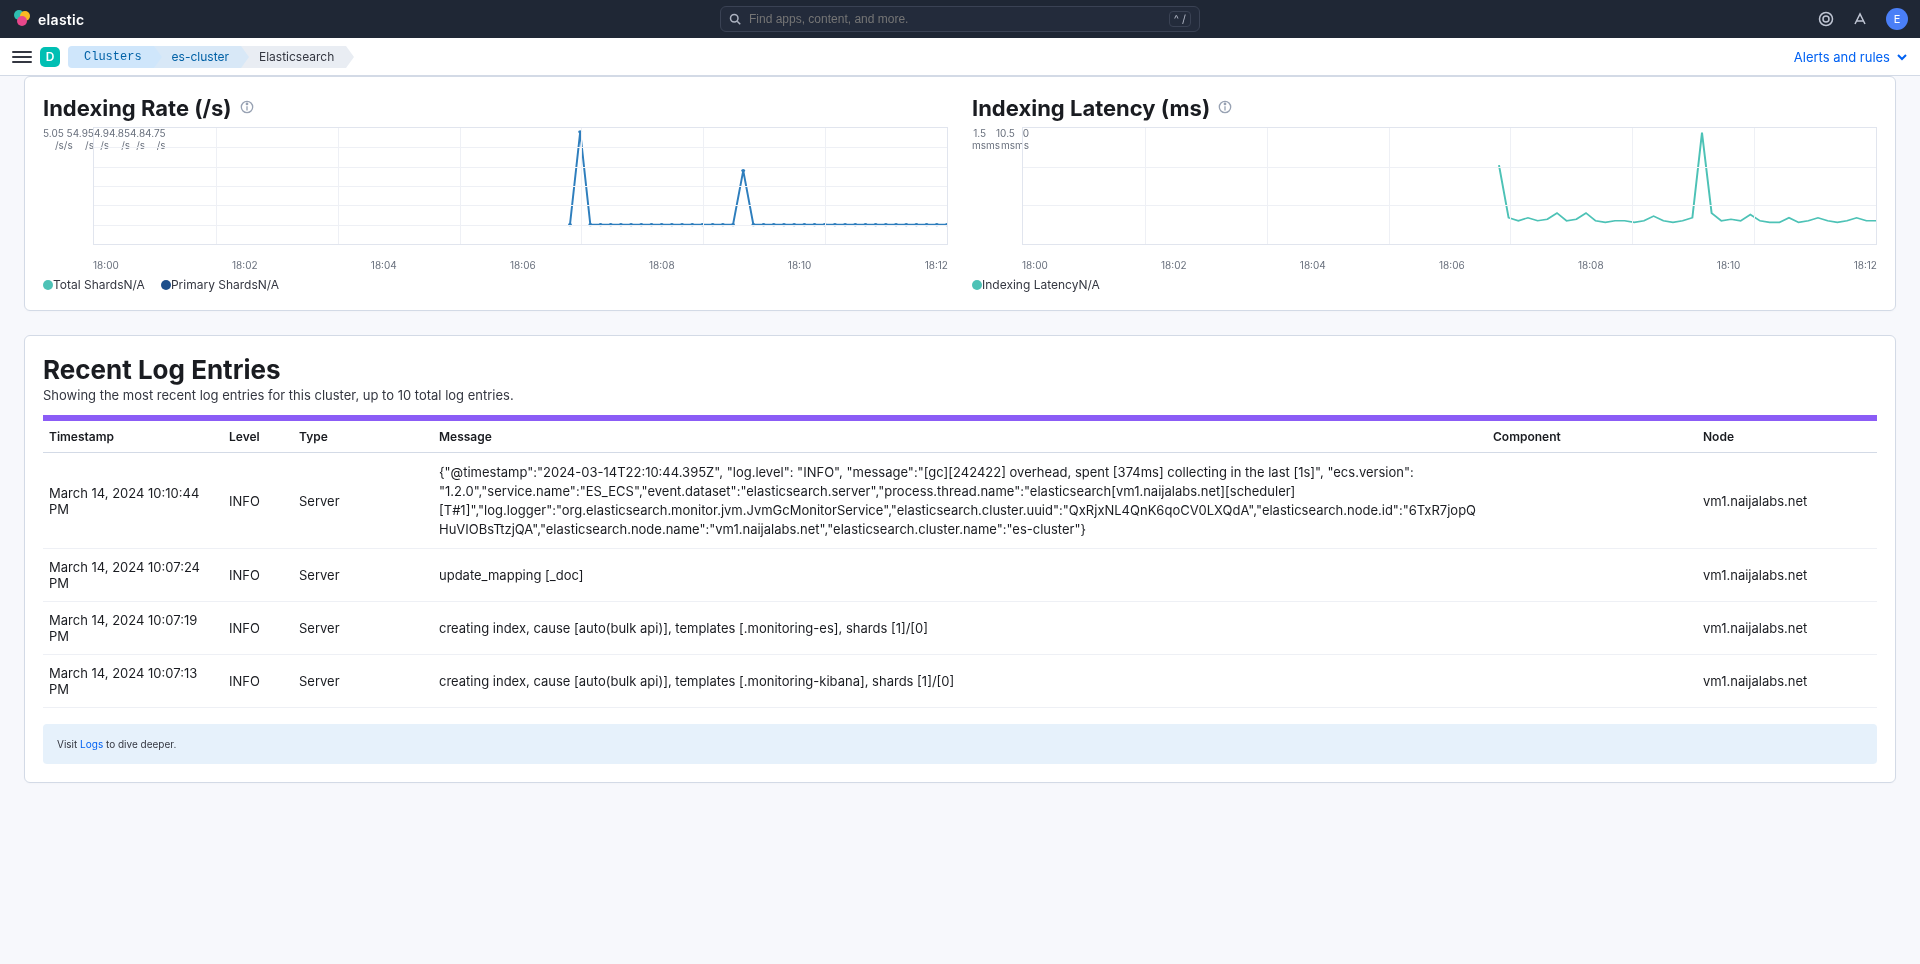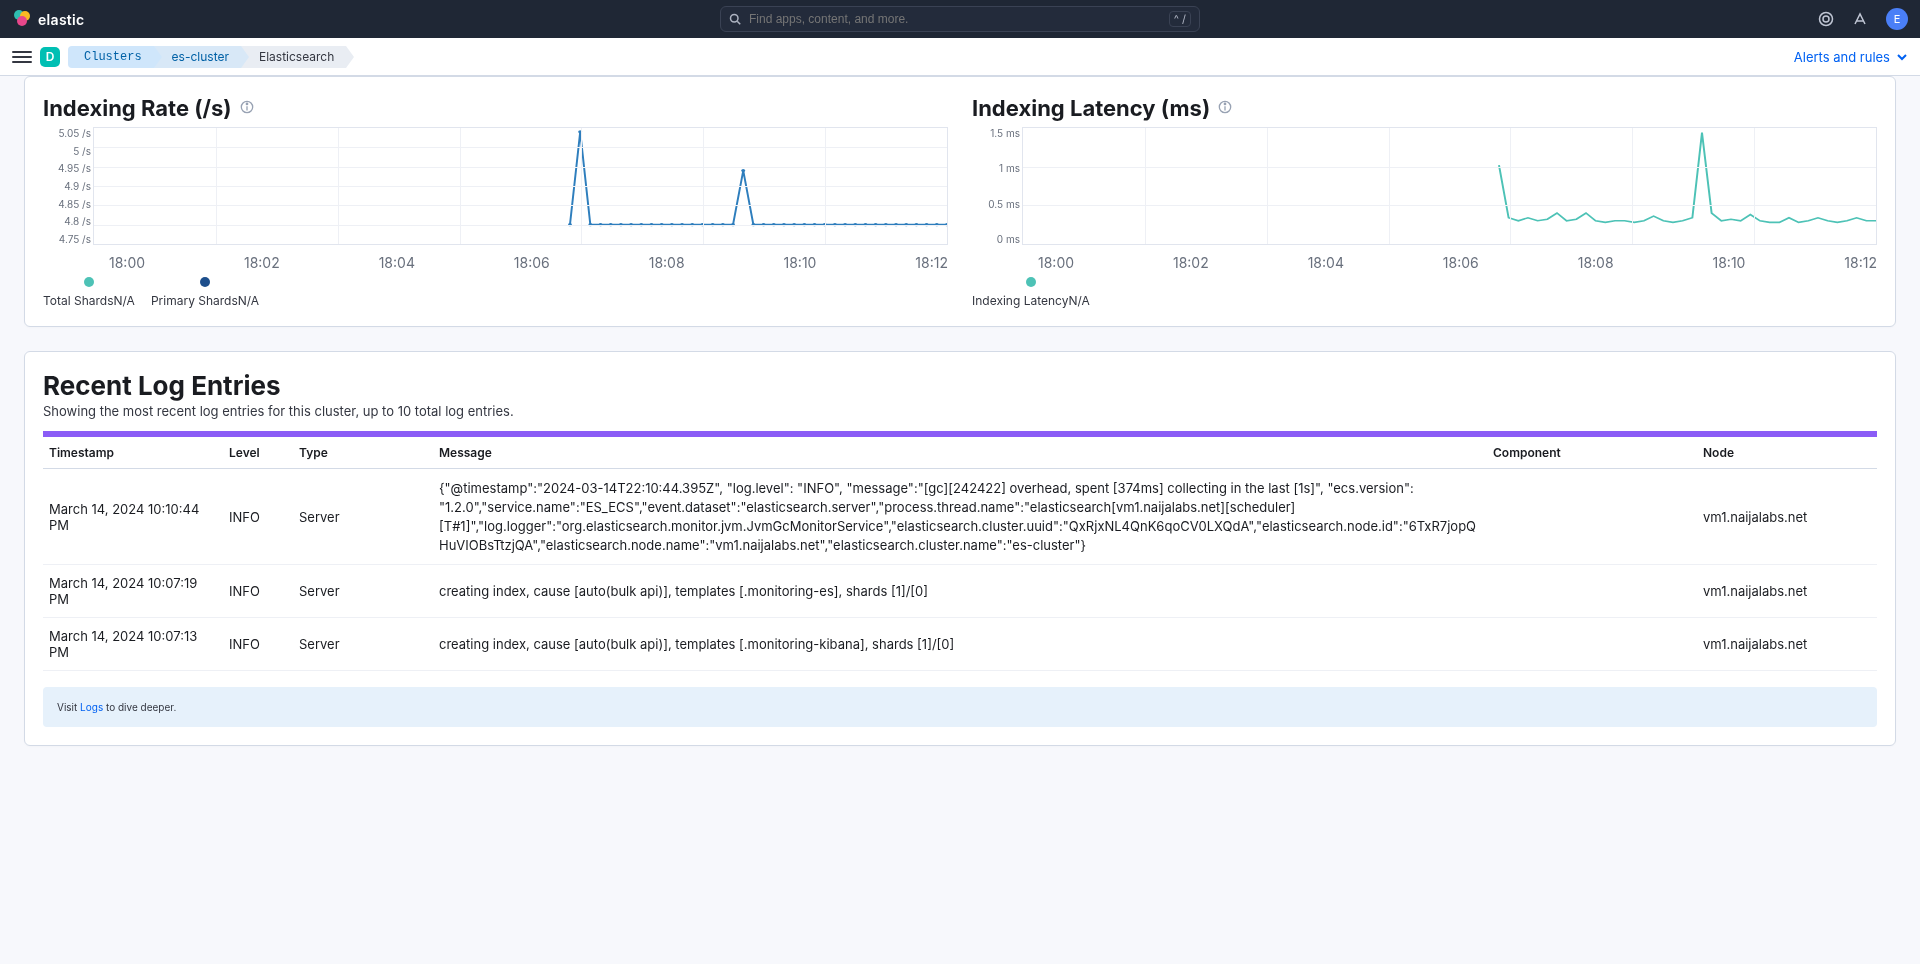--- a/index.html
+++ b/index.html
@@ -39,24 +39,24 @@
   
   .page { padding: 0 24px 24px 24px; }
   .panel { background:#fff; border:1px solid #d3dae6; border-radius:6px; padding:18px; box-shadow:0 1px 2px rgba(0,0,0,0.02);}
   .charts-panel { display:flex; gap:24px; margin-bottom:24px; }
   .chart-block { flex:1; }
   .chart-title-row { display:flex; align-items:center; gap:8px; margin-bottom:2px;}
   .chart-title { font-size:22px; font-weight:700; color:#1a1c21; }
   .info-icon { color:#69707d;}
   .chart-canvas { position:relative; height:130px; border:none; margin-top:6px;}
   .chart-grid { position:absolute; left:50px; right:0; top:0; bottom:12px; border:1px solid #e1e5ee;}
-  .chart-ylabels { position:absolute; left:0; top:0; bottom:12px; width:48px; display:flex; flex-direction:column; justify-content:space-between; text-align:right; font-size:10px; color:#69707d;}
-  .chart-xlabels { position:absolute; left:66px; right:0; bottom:-14px; display:flex; justify-content:space-between; font-size:14px; color:#69707d;}
+  .chart-ylabels { position:absolute; left:0; top:0; bottom:12px; width:48px; display:flex; flex-direction:row; justify-content:space-between; text-align:right; font-size:10px; color:#69707d;}
+  .chart-xlabels { position:absolute; left:50px; right:0; bottom:-14px; display:flex; justify-content:space-between; font-size:10px; color:#69707d;}
   .chart-legend { margin-top:20px; display:flex; gap:16px; font-size:12px; color:#343741;}
-  .legend-item { display:flex; align-items:center; gap:6px;flex-direction:column;}
+  .legend-item { display:flex; align-items:center; gap:0;}
   .legend-dot { width:10px; height:10px; border-radius:50%; }
   .chart-grid .hline{ position:absolute; left:0; right:0; height:1px; background:#eef0f5;}
   .chart-grid .vline{ position:absolute; top:0; bottom:0; width:1px; background:#eef0f5;}
   .chart-svg{ position:absolute; left:0; top:0; width:100%; height:100%; }
 
   
   .logs-title { font-size:26px; font-weight:700; margin-bottom:2px;}
   .logs-sub { font-size:13px; color:#343741; margin-bottom:12px;}
   table.logs { width:100%; border-collapse:collapse; table-layout:fixed; font-size:13px;}
   table.logs th { text-align:left; font-weight:600; font-size:12px; color:#1a1c21; padding:8px 6px; border-bottom:1px solid #d3dae6; border-top:6px solid #8b5cf6;}
@@ -322,20 +322,28 @@
       <tbody id="log-body">
           <tr class="bigrow">
             <td>March 14, 2024 10:10:44 PM</td>
             <td>INFO</td>
             <td>Server</td>
             <td class="msg-cell">{"@timestamp":"2024-03-14T22:10:44.395Z", "log.level": "INFO", "message":"[gc][242422] overhead, spent [374ms] collecting in the last [1s]", "ecs.version": "1.2.0","service.name":"ES_ECS","event.dataset":"elasticsearch.server","process.thread.name":"elasticsearch[vm1.naijalabs.net][scheduler][T#1]","log.logger":"org.elasticsearch.monitor.jvm.JvmGcMonitorService","elasticsearch.cluster.uuid":"QxRjxNL4QnK6qoCV0LXQdA","elasticsearch.node.id":"6TxR7jopQHuVIOBsTtzjQA","elasticsearch.node.name":"vm1.naijalabs.net","elasticsearch.cluster.name":"es-cluster"}</td>
             <td></td>
             <td>vm1.naijalabs.net</td>
           </tr>
           <tr>
+            <td>March 14, 2024 10:07:24 PM</td>
+            <td>INFO</td>
+            <td>Server</td>
+            <td class="msg-cell">update_mapping [_doc]</td>
+            <td></td>
+            <td>vm1.naijalabs.net</td>
+          </tr>
+          <tr>
             <td>March 14, 2024 10:07:19 PM</td>
             <td>INFO</td>
             <td>Server</td>
             <td class="msg-cell">creating index, cause [auto(bulk api)], templates [.monitoring-es], shards [1]/[0]</td>
             <td></td>
             <td>vm1.naijalabs.net</td>
           </tr>
           <tr>
             <td>March 14, 2024 10:07:13 PM</td>
             <td>INFO</td>

